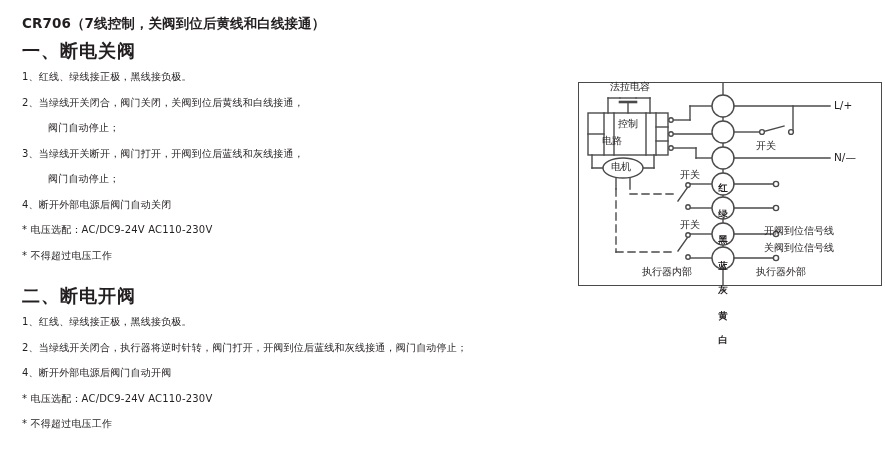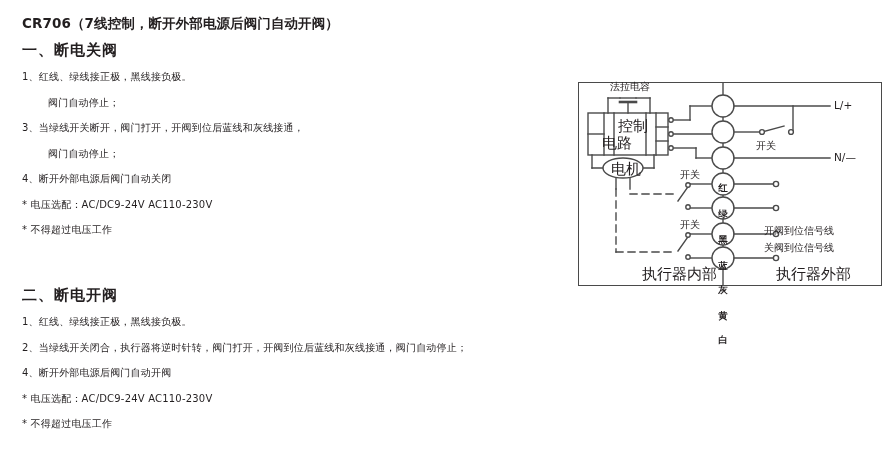--- a/index.html
+++ b/index.html
@@ -28,21 +28,21 @@
     letter-spacing: 0.2px;
   }
   .title {
     font-weight: bold;
     font-size: 13.5px;
     line-height: 27px;
     letter-spacing: 0.1px;
   }
   .section {
     font-weight: bold;
-    font-size: 15px;
+    font-size: 18px;
     line-height: 27px;
     letter-spacing: 1px;
   }
   .indent { padding-left: 26px; }
   #lower-col {
     position: absolute;
     left: 22px; top: 282px;
     width: 860px;
   }
 
@@ -58,43 +58,44 @@
     background: #fff;
   }
   #diagram svg { position: absolute; left: 0; top: 0; }
   .dlabel {
     position: absolute;
     font-size: 10px;
     color: #231f20;
     white-space: nowrap;
     font-family: "DejaVu Sans", "Liberation Sans", sans-serif;
   }
-  .dlabel.big { font-size: 15px; }
+  .dlabel.big { font-size: 10px; }
   .wirelabel {
     position: absolute;
     font-size: 9.5px;
     font-weight: bold;
     color: #231f20;
     text-align: center;
     white-space: nowrap;
   }
   .termlabel {
     position: absolute;
     font-size: 10.5px;
     color: #231f20;
     white-space: nowrap;
   }
 </style>
 </head>
 <body>
 
 <div id="text-col">
-  <div class="title">CR706（7线控制，断开外部电源后阀门自动开阀）</div>
+  <div class="title">CR706（7线控制，关阀到位后黄线和白线接通）</div>
   <div class="section">一、断电关阀</div>
   <div class="line">1、红线、绿线接正极，黑线接负极。</div>
+  <div class="line">2、当绿线开关闭合，阀门关闭，关阀到位后黄线和白线接通，</div>
   <div class="line indent">阀门自动停止；</div>
   <div class="line">3、当绿线开关断开，阀门打开，开阀到位后蓝线和灰线接通，</div>
   <div class="line indent">阀门自动停止；</div>
   <div class="line">4、断开外部电源后阀门自动关闭</div>
   <div class="line">* 电压选配：AC/DC9-24V  AC110-230V</div>
   <div class="line">* 不得超过电压工作</div>
 </div>
 
 <div id="lower-col">
   <div class="section">二、断电开阀</div>
@@ -215,14 +216,14 @@
   <div class="dlabel" style="left:102px; top:86px;">开关</div>
   <div class="dlabel" style="left:102px; top:136px;">开关</div>
 
   <div class="termlabel" style="left:256px; top:17px;">L/+</div>
   <div class="termlabel" style="left:256px; top:69px;">N/—</div>
 
   <div class="dlabel" style="left:186px; top:109px;margin-top:33px;">开阀到位信号线</div>
   <div class="dlabel" style="left:186px; top:159px;">关阀到位信号线</div>
 
   <div class="dlabel big" style="left:64px; top:183px;">执行器内部</div>
-  <div class="dlabel big" style="left:178px; top:183px;margin-left:20px;">执行器外部</div>
+  <div class="dlabel big" style="left:178px; top:183px;">执行器外部</div>
 </div>
 
 </body></html>

